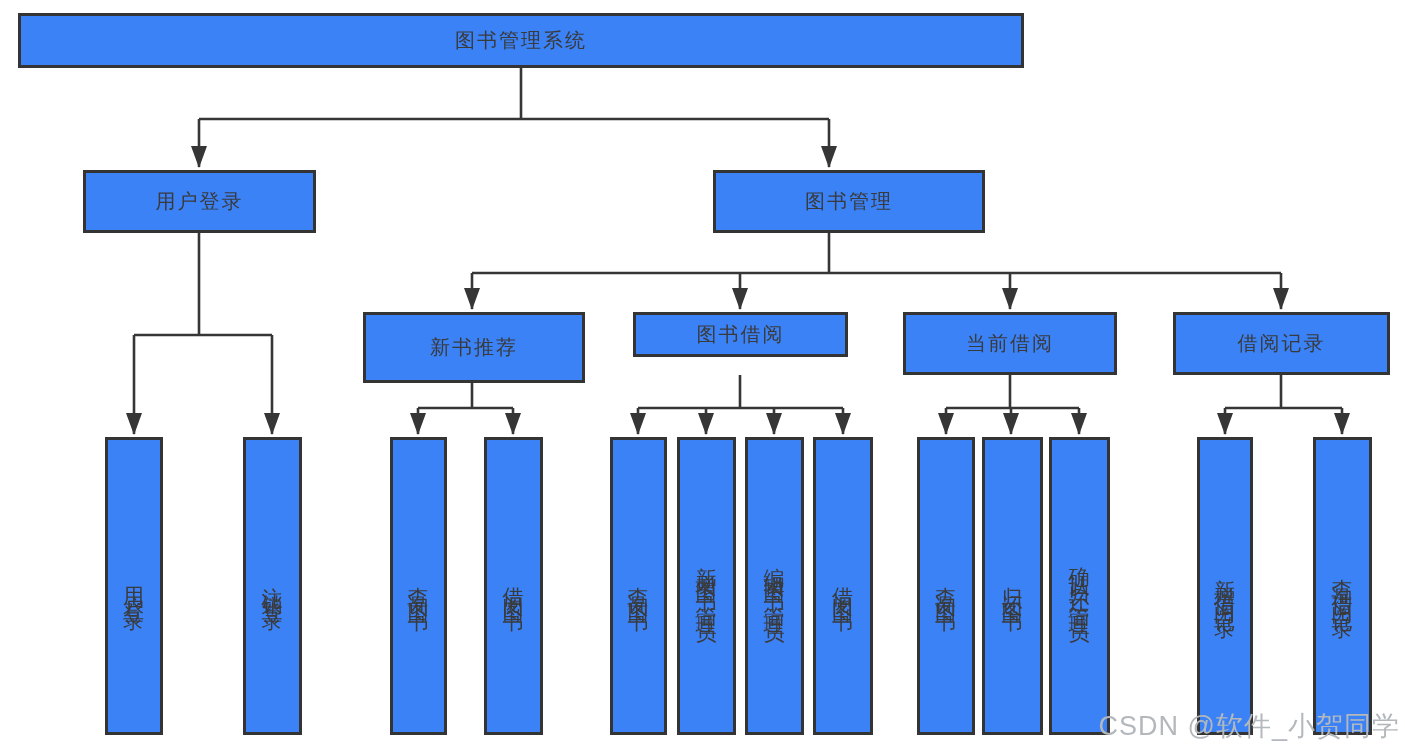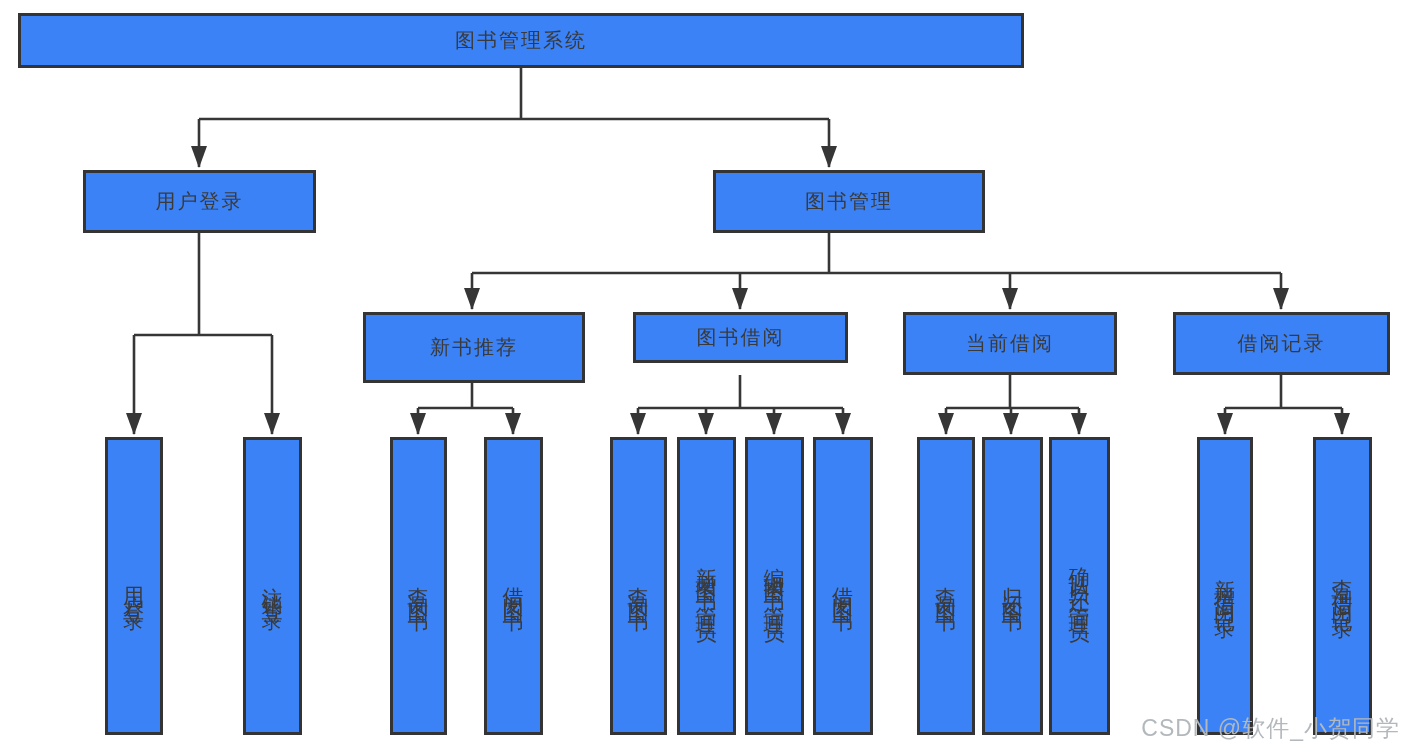--- a/index.html
+++ b/index.html
@@ -31,21 +31,21 @@
     writing-mode: vertical-rl;
     font-size: 21px;
     letter-spacing: 8px;
     line-height: 1;
   }
   .watermark {
     position: absolute;
     right: 5px;
     bottom: 3px;
     z-index: 5;
-    font-size: 23px;
+    font-size: 27px;
     letter-spacing: 1px;
     color: #b3b8bd;
     white-space: nowrap;
   }
 </style>
 </head>
 <body>
 
 <div class="canvas">
 
@@ -87,21 +87,21 @@
       <line class="arrow" x1="1342" y1="408" x2="1342" y2="434" marker-end="url(#arw)"></line>
     </g>
   </svg>
 
   <div class="node h" style="left:18px;top:13px;width:1006px;height:55px">图书管理系统</div>
 
   <div class="node h" style="left:83px;top:170px;width:233px;height:63px">用户登录</div>
   <div class="node h" style="left:713px;top:170px;width:272px;height:63px">图书管理</div>
 
   <div class="node h" style="left:363px;top:312px;width:222px;height:71px">新书推荐</div>
-  <div class="node h" style="left:633px;top:312px;width:215px;height:51px">图书借阅</div>
+  <div class="node h" style="left:633px;top:312px;width:215px;height:45px">图书借阅</div>
   <div class="node h" style="left:903px;top:312px;width:214px;height:63px">当前借阅</div>
   <div class="node h" style="left:1173px;top:312px;width:217px;height:63px">借阅记录</div>
 
   <div class="node v" style="left:105px;top:437px;width:58px;height:298px">用户登录</div>
   <div class="node v" style="left:243px;top:437px;width:59px;height:298px">注销登录</div>
 
   <div class="node v" style="left:390px;top:437px;width:57px;height:298px">查询图书</div>
   <div class="node v" style="left:484px;top:437px;width:59px;height:298px">借阅图书</div>
 
   <div class="node v" style="left:610px;top:437px;width:57px;height:298px">查询图书</div>

